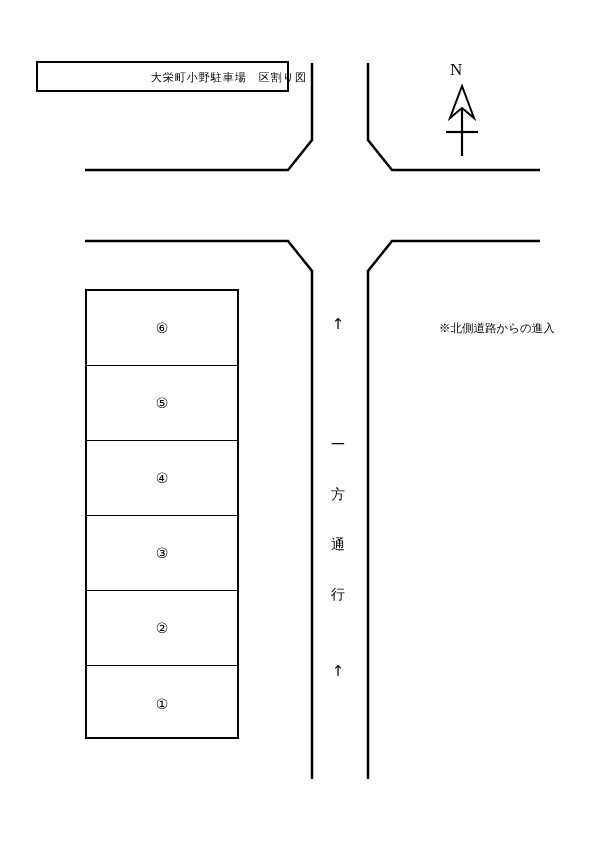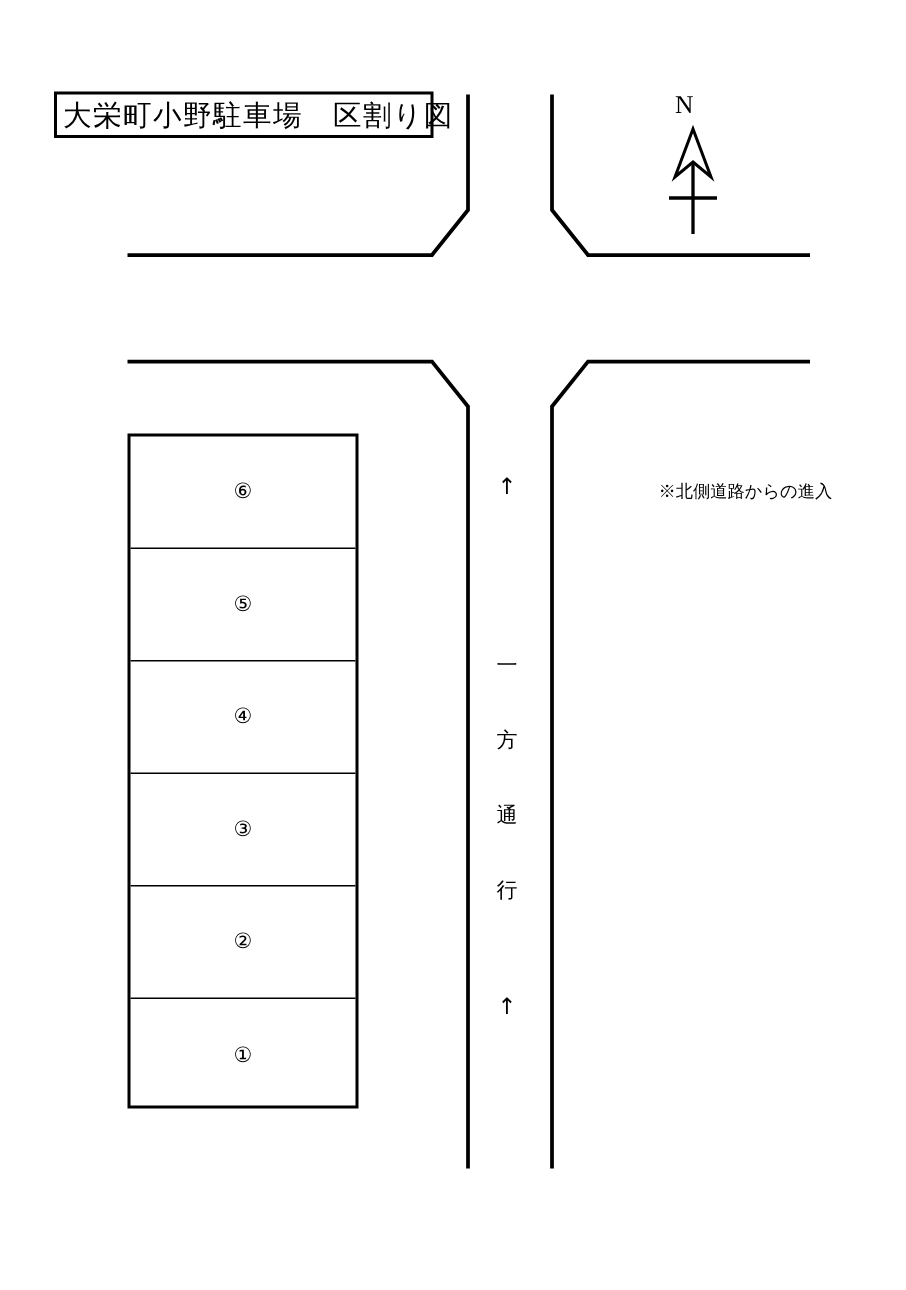--- a/index.html
+++ b/index.html
@@ -23,27 +23,27 @@
     left: 36px;
     top: 61px;
     width: 253px;
     height: 31px;
     border: 2px solid #000000;
     box-sizing: border-box;
     background: #ffffff;
   }
   #title-text {
     position: absolute;
-    left: 4px;
+    left: 16px;
     top: 0;
     width: 253px;
     height: 31px;
     line-height: 29px;
-    text-align: left;
-    font-size: 19px;
+    text-align: right;
+    font-size: 11px;
     letter-spacing: 1px;
     color: #000000;
     white-space: nowrap;
   }
   
   #north-label {
     position: absolute;
     left: 450px;
     top: 60px;
     font-size: 17px;

